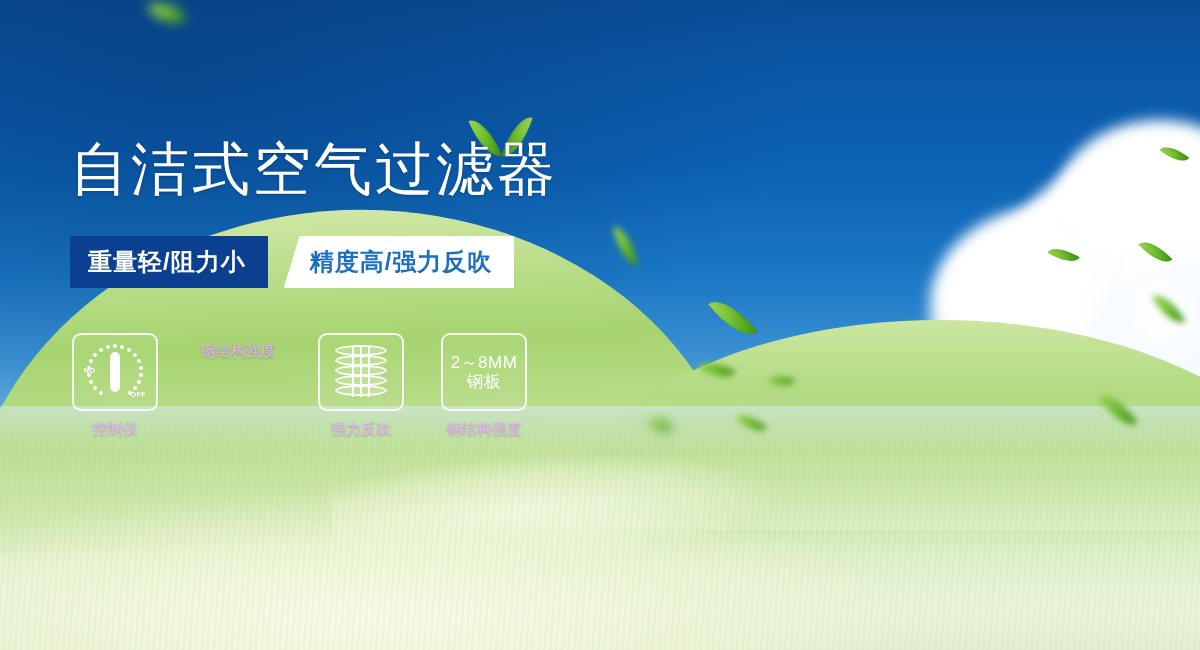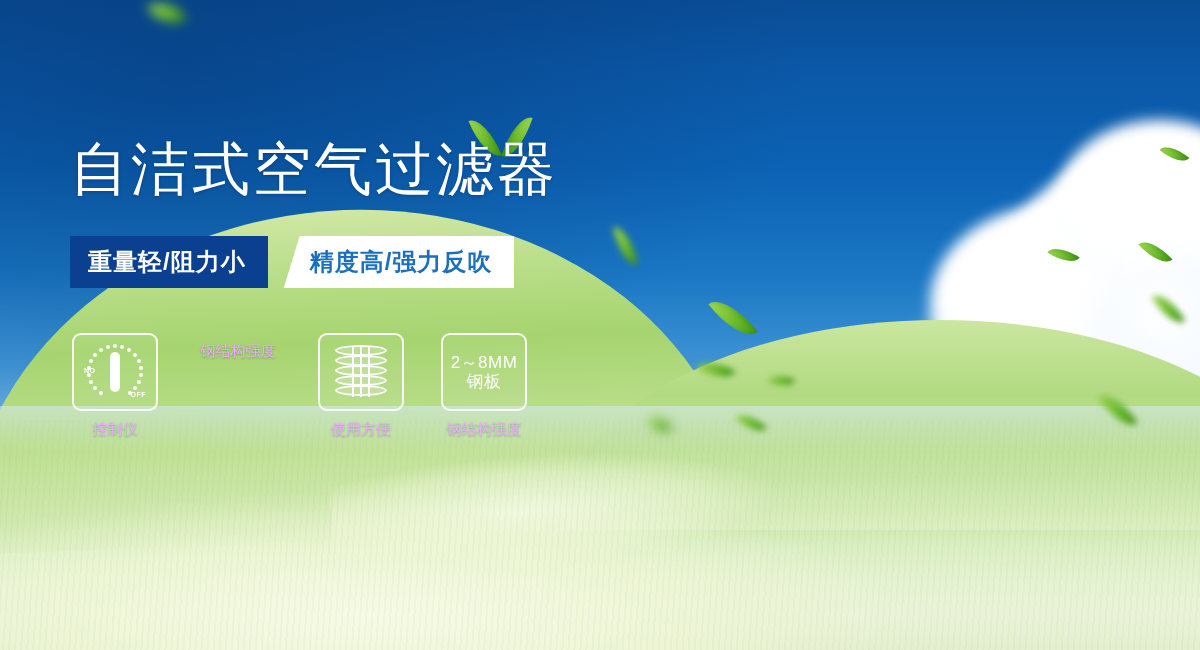--- a/index.html
+++ b/index.html
@@ -329,21 +329,21 @@
           <div class="rod" style="left:17px;"></div>
           <div class="rod" style="left:25px;"></div>
           <div class="rod" style="left:33px;"></div>
           <div class="ring" style="top:1px;"></div>
           <div class="ring" style="top:11px;"></div>
           <div class="ring" style="top:21px;"></div>
           <div class="ring" style="top:31px;"></div>
           <div class="ring" style="top:41px;"></div>
         </div>
       </div>
-      <div class="feat-label">使用方便</div>
+      <div class="feat-label">强力反吹</div>
     </div>
 
     <div class="feat">
       <div class="feat-box">
         <div class="feat-text">2～8MM</div>
         <div class="feat-text">钢板</div>
       </div>
       <div class="feat-label">钢结构强度</div>
     </div>
 

